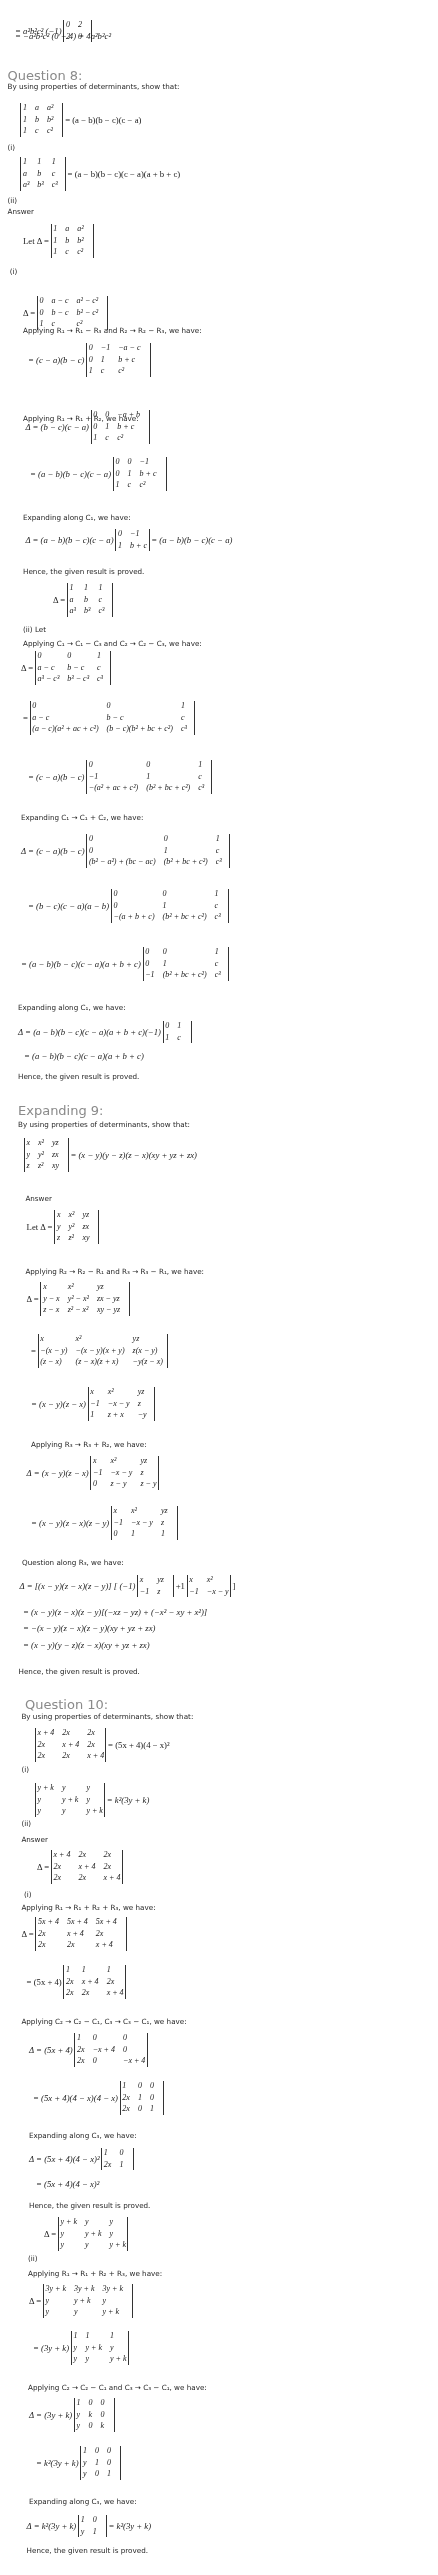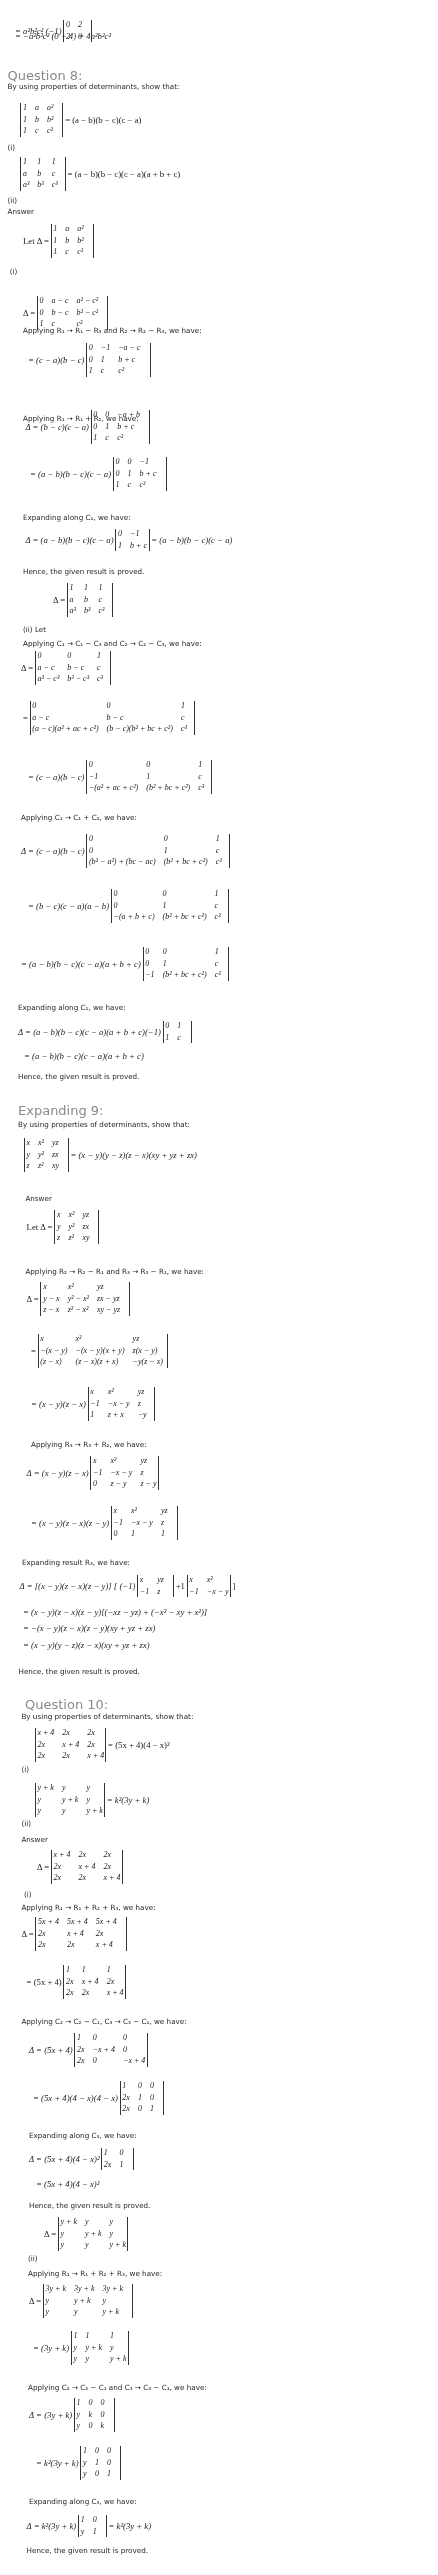--- a/index.html
+++ b/index.html
@@ -209,21 +209,21 @@
         <span>1</span>
         <span>−1</span>
         <span>1</span>
         <span>c</span>
         <span>−(a² + ac + c²)</span>
         <span>(b² + bc + c²)</span>
         <span>c³</span>
       </span>
   </div>
 
-  <div class="txt" style="left:21px;top:813px;">Applying C₁ → C₁ + C₂, we have:</div>
+  <div class="txt" style="left:21px;top:813px;">Expanding C₁ → C₁ + C₂, we have:</div>
   <div class="math" style="left:21px;top:834px;">
     <span>Δ = (c − a)(b − c)</span>
     <span class="det" style="grid-template-columns: repeat(3, auto);">
         <span>0</span>
         <span>0</span>
         <span>1</span>
         <span>0</span>
         <span>1</span>
         <span>c</span>
         <span>(b² − a²) + (bc − ac)</span>
@@ -370,21 +370,21 @@
         <span>yz</span>
         <span>−1</span>
         <span>−x − y</span>
         <span>z</span>
         <span>0</span>
         <span>1</span>
         <span>1</span>
       </span>
   </div>
 
-  <div class="txt" style="left:22px;top:1558px;">Expanding result R₃, we have:</div>
+  <div class="txt" style="left:22px;top:1558px;">Question along R₃, we have:</div>
   <div class="math" style="left:19.6px;top:1575px;">
     <span>Δ = [(x − y)(z − x)(z − y)] [ (−1)</span>
     <span class="det" style="grid-template-columns: repeat(2, auto);">
         <span>x</span>
         <span>yz</span>
         <span>−1</span>
         <span>z</span>
       </span>
     <span class="up">+1</span>
     <span class="det" style="grid-template-columns: repeat(2, auto);">

